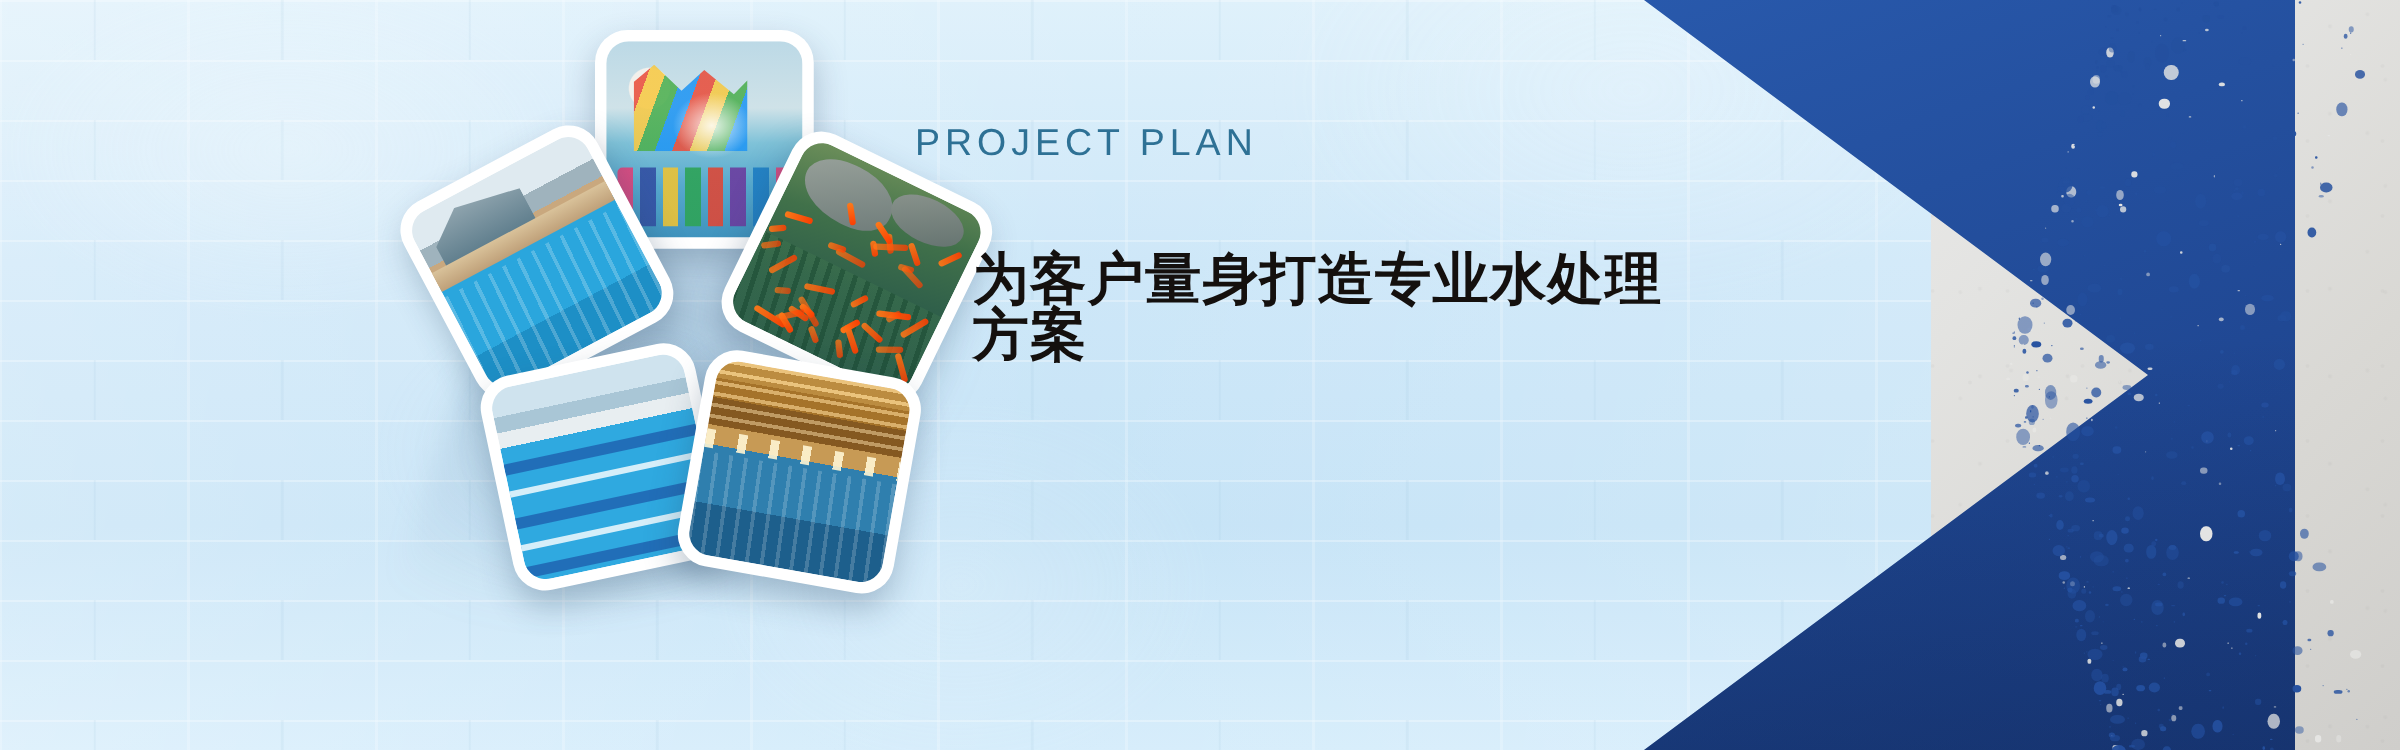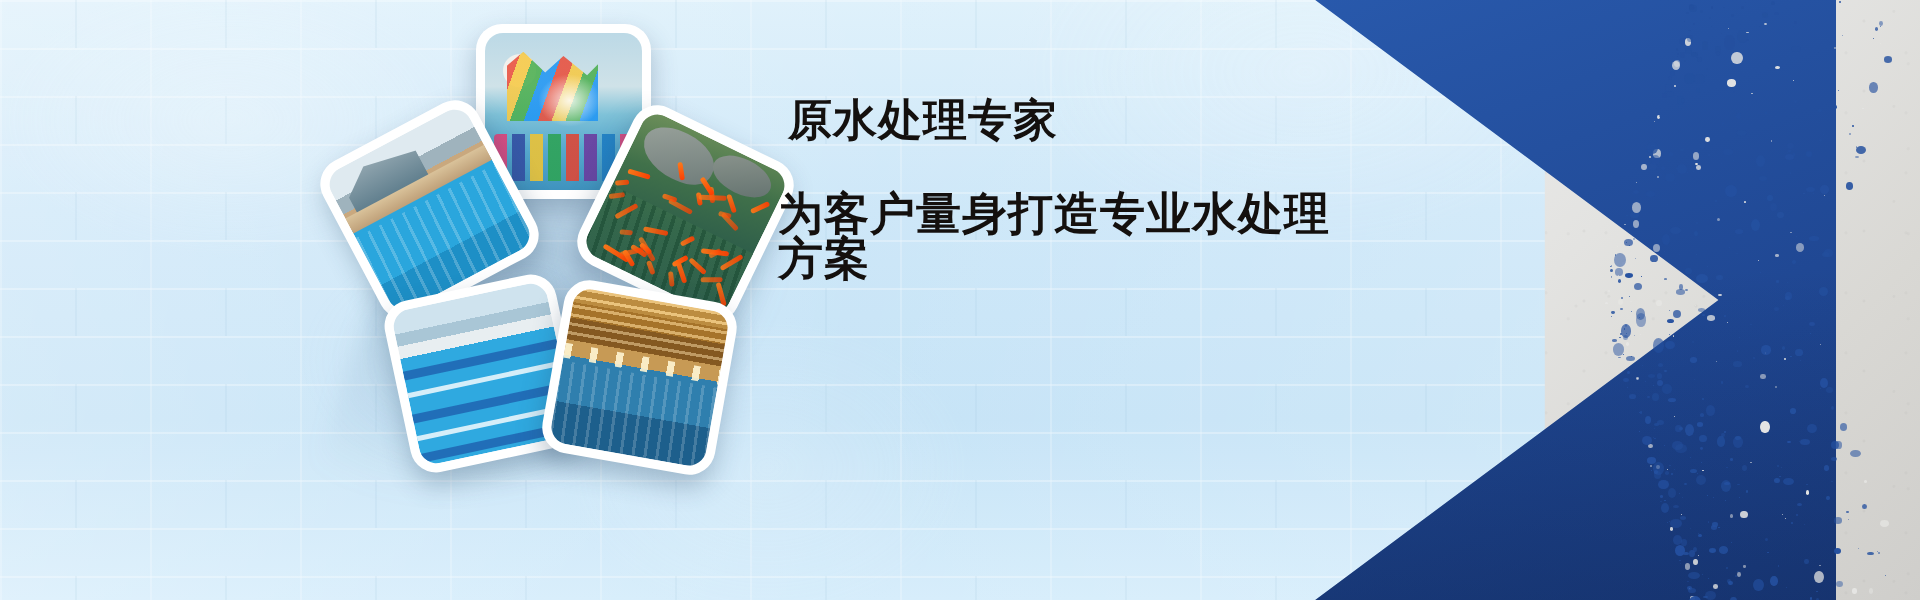--- a/index.html
+++ b/index.html
@@ -766,19 +766,19 @@
           <div class="p-indoor">
         <div class="ceil"></div>
         <div class="lights"></div>
         <div class="wsurf"></div>
       </div>
         </div>
     </div>
   </div>
 
   <div class="textblock">
+    <p class="eyebrow">PROJECT PLAN</p>
     <div class="headline">
-      <span class="headline-rest">原水处理专家</span>
     </div>
     <p class="subline">为客户量身打造专业水处理方案</p>
   </div>
 
 </div>
 
 </body></html>

